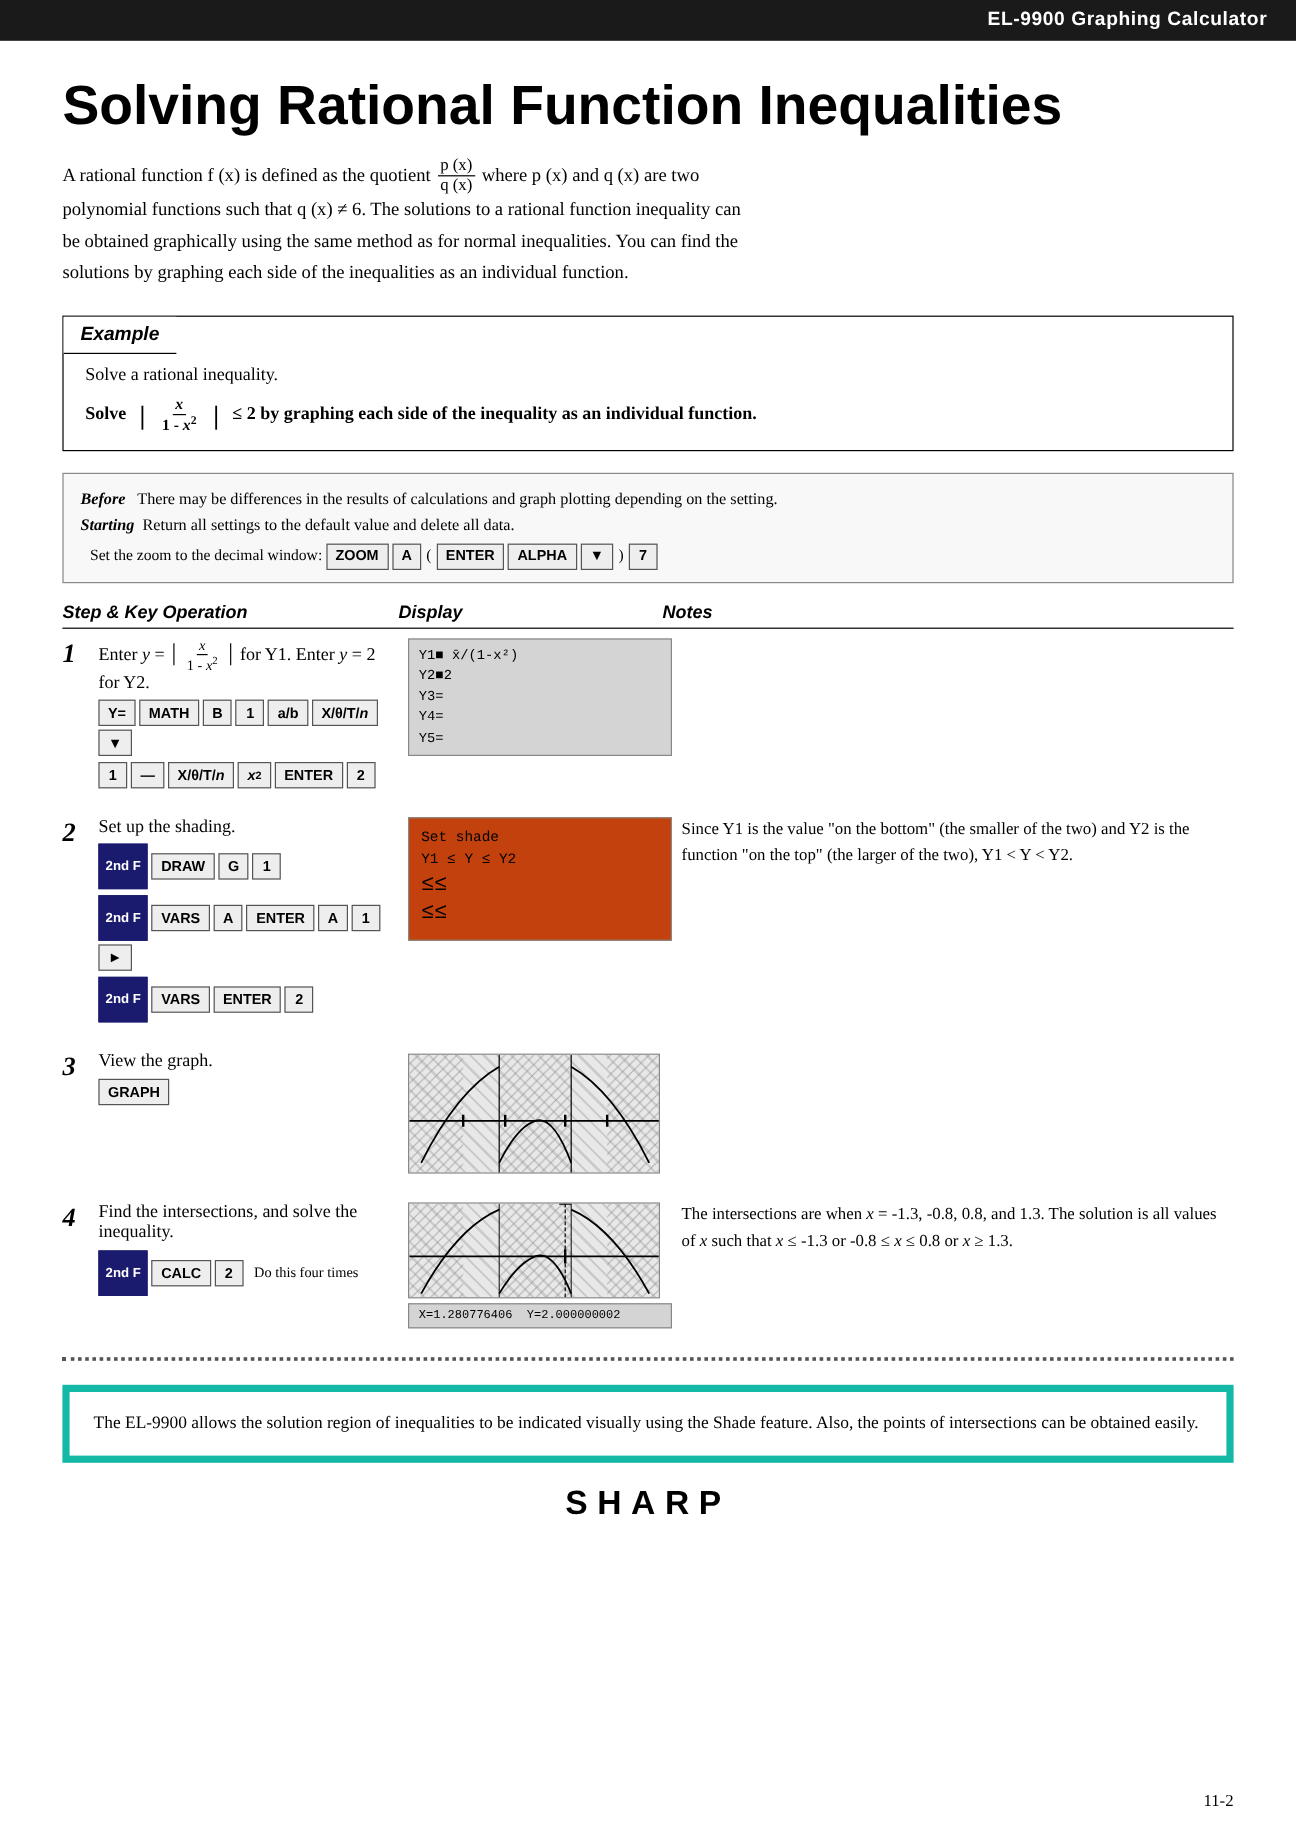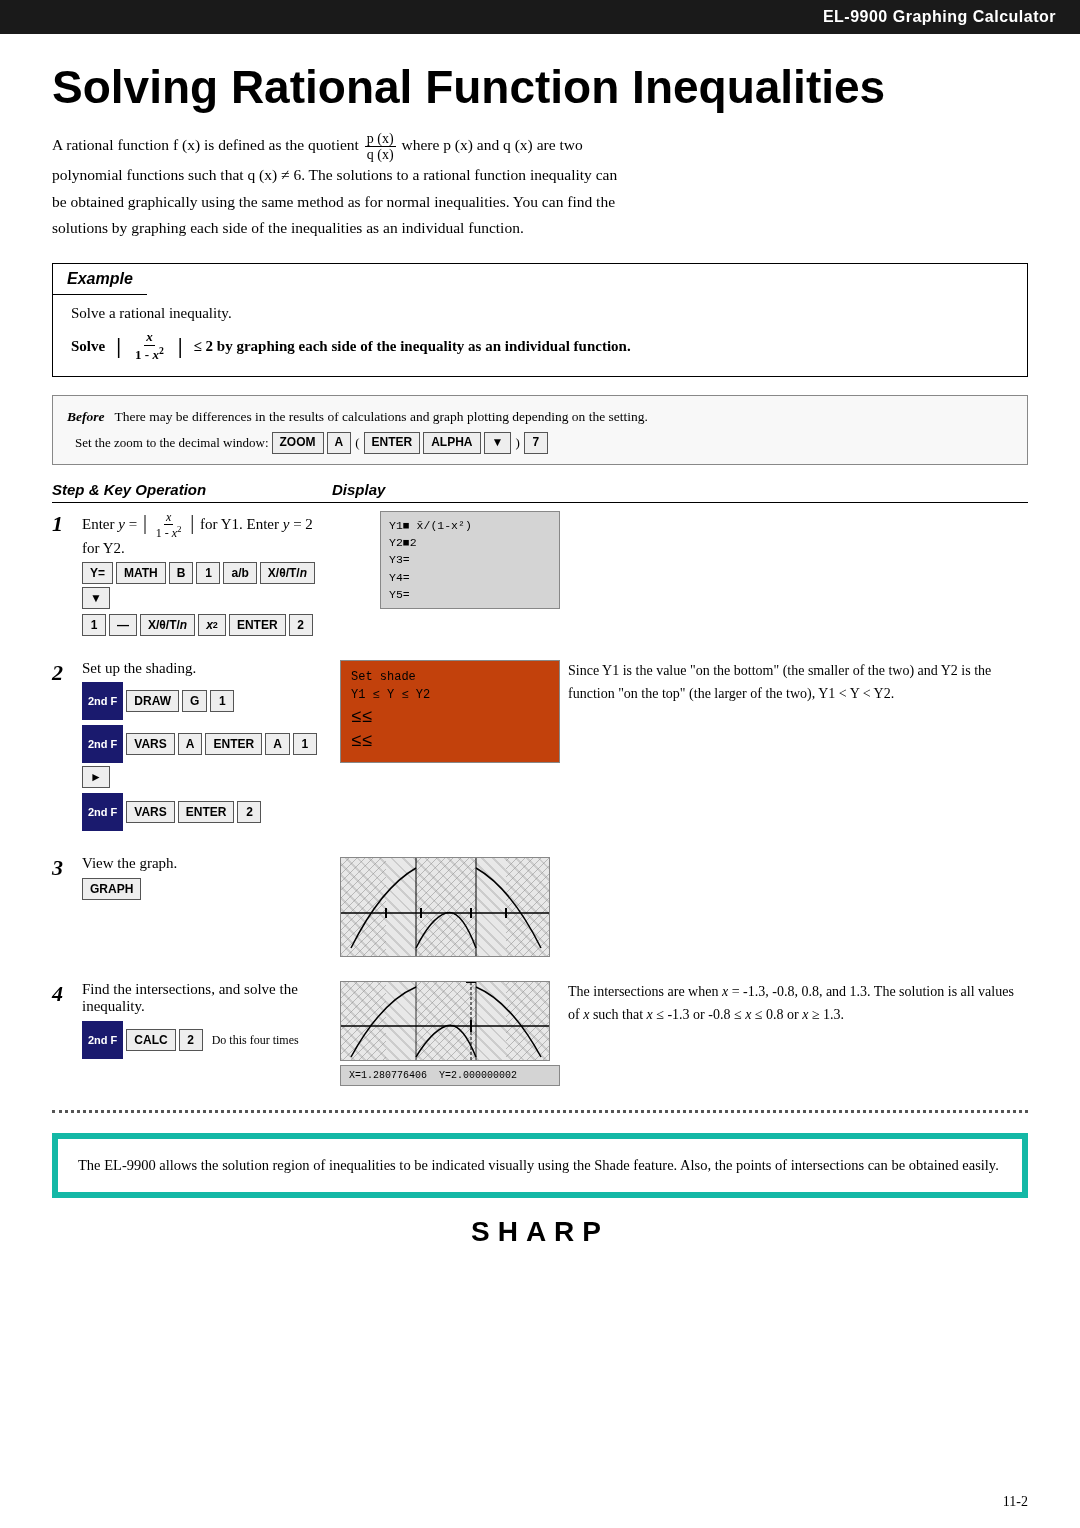--- a/index.html
+++ b/index.html
@@ -212,21 +212,20 @@
       font-size: 14px;
     }
     .screen-box {
       border: 1px solid #888;
       background: #d4d4d4;
       padding: 5px 8px;
       font-family: 'Courier New', monospace;
       font-size: 11.5px;
       min-width: 180px;
       min-height: 70px;
-      margin-left: 40px;
     }
     .screen-line { line-height: 1.5; white-space: pre; }
     sup { font-size: 0.75em; vertical-align: super; }
     .frac-block {
       display: inline-flex;
       flex-direction: column;
       align-items: center;
       vertical-align: middle;
       font-size: 13px;
       line-height: 1.1;
@@ -303,36 +302,41 @@
           <span>≤ 2 by graphing each side of the inequality as an individual function.</span>
         </div>
       </div>
     </div>
 
     <div class="before-box">
       <div>
         <b>Before</b>&nbsp;&nbsp;
         <span>There may be differences in the results of calculations and graph plotting depending on the setting.</span>
       </div>
+      <div>
+        <b>Starting</b>&nbsp;
+        <span>Return all settings to the default value and delete all data.</span>
+      </div>
       <div class="zoom-keys">
         <span>Set the zoom to the decimal window:</span>
         <span class="key">ZOOM</span>
         <span class="key">A</span>
         <span style="margin:0 1px;">(</span>
         <span class="key">ENTER</span>
         <span class="key">ALPHA</span>
         <span class="key">▼</span>
         <span style="margin:0 1px;">)</span>
         <span class="key">7</span>
       </div>
     </div>
 
     <div class="steps-header">
       <span>Step &amp; Key Operation</span>
       <span>Display</span>
+      <span>Notes</span>
     </div>
 
     <div class="step-row">
       <div class="step-op">
         <span class="step-num">1</span>
         <div class="step-op-inner">
           <span>Enter <i>y</i> =</span>
           <span style="font-size:20px; margin:0 2px;">|</span>
           <span class="frac-block" style="font-size:12px;">
             <span class="fn"><i>x</i></span>

